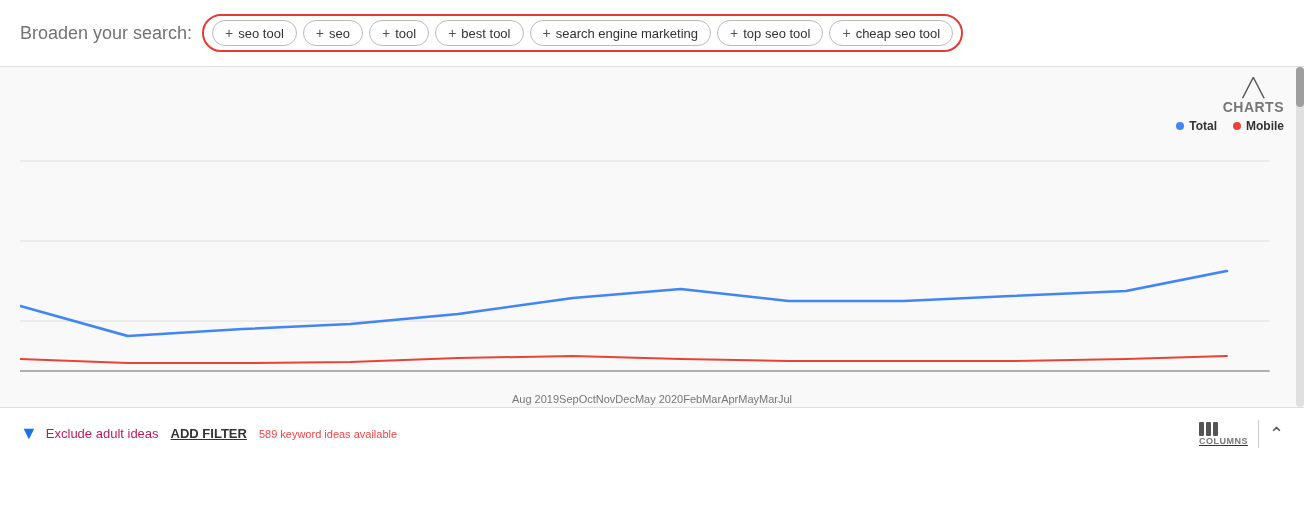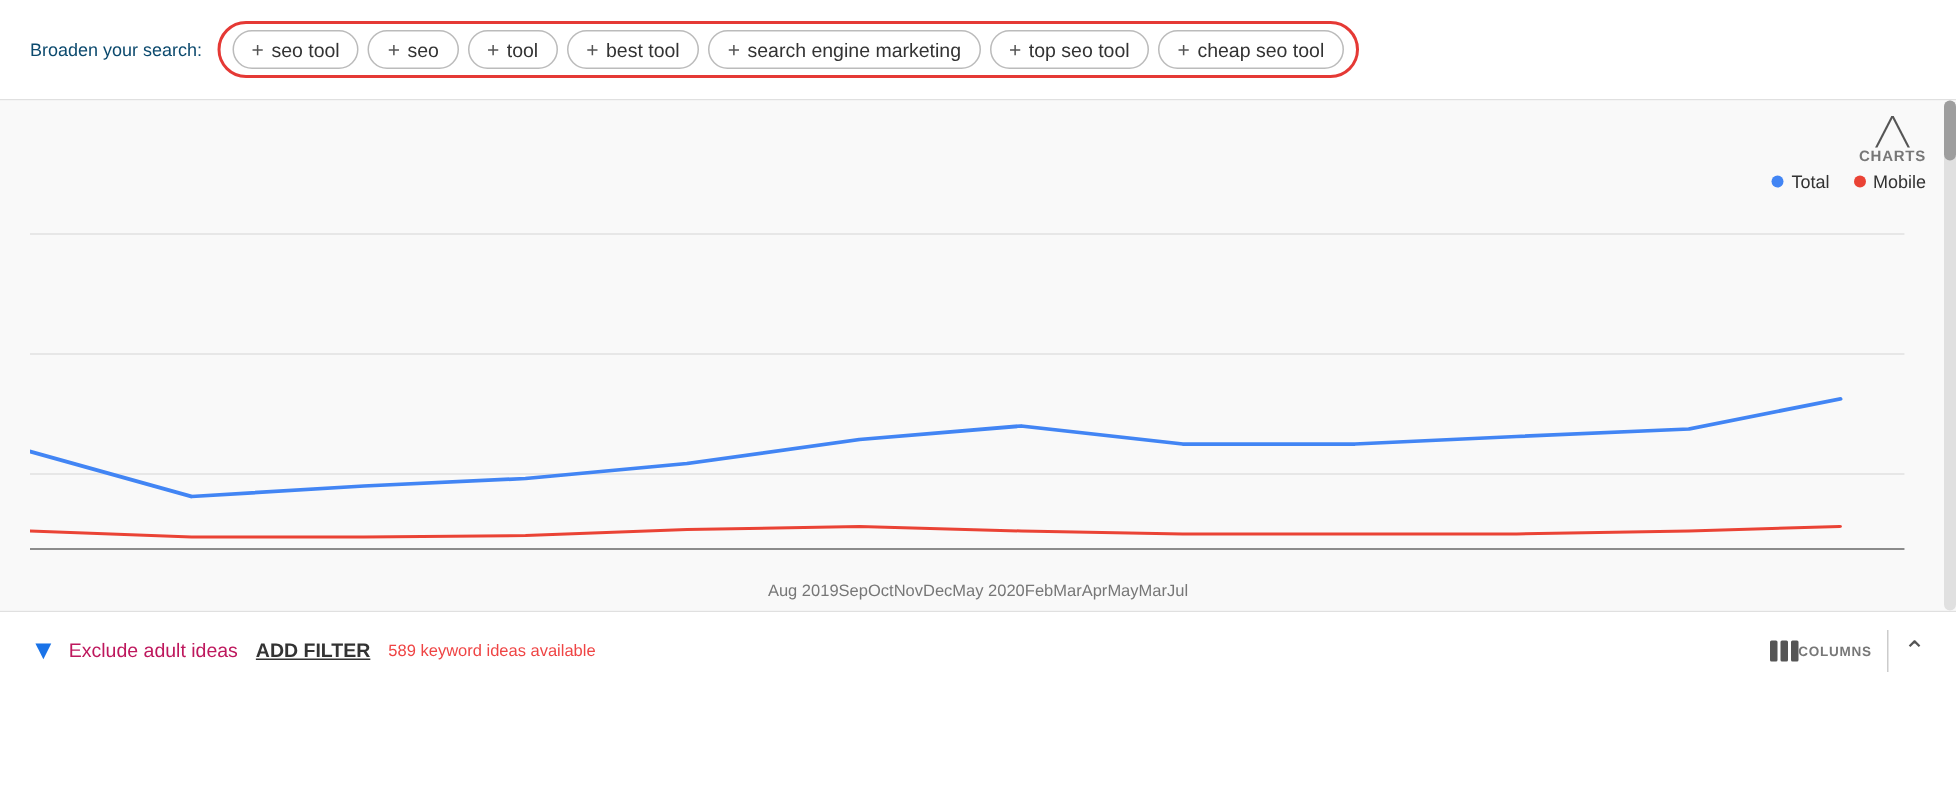--- a/index.html
+++ b/index.html
@@ -12,22 +12,22 @@
 
     
     .broaden-section {
       padding: 14px 20px;
       display: flex;
       align-items: center;
       border-bottom: 1px solid #e0e0e0;
       background: #fff;
     }
     .broaden-label {
-      color: #0c4a6e;
-      font-size: 12px;
+      color: #737373;
+      font-size: 18px;
       margin-right: 10px;
       white-space: nowrap;
     }
     .broaden-chips-wrapper {
       border: 2px solid #e53935;
       border-radius: 24px;
       padding: 4px 8px;
       display: flex;
       flex-wrap: nowrap;
       gap: 6px;
@@ -71,38 +71,39 @@
       flex-direction: column;
       align-items: center;
       cursor: pointer;
       margin-right: 0;
     }
     .charts-icon {
       font-size: 18px;
       color: #555;
     }
     .charts-label {
-      font-size: 10px;
+      font-size: 14px;
       color: #777;
       letter-spacing: 0.5px;
       font-weight: bold;
     }
 
     .chart-legend {
       display: flex;
       align-items: center;
       gap: 16px;
       justify-content: flex-end;
       margin-bottom: 8px;
     }
     .legend-item {
       display: flex;
       align-items: center;
       gap: 5px;
       font-size: 12px;
+      font-weight: bold;
     }
     .legend-dot {
       width: 8px;
       height: 8px;
       border-radius: 50%;
     }
 
     .chart-area {
       position: relative;
       width: 100%;
@@ -162,23 +163,24 @@
       color: #ef4444;
     }
     .bottom-right {
       margin-left: auto;
       display: flex;
       align-items: center;
       gap: 10px;
     }
     .columns-btn {
       display: flex;
-      flex-direction: row;
-      align-items: center;
-      cursor: pointer;
+      flex-direction: column;
+      align-items: flex-start;
+      cursor: pointer;
+      text-decoration: underline;
     }
     .columns-icon {
       display: flex;
       gap: 2px;
     }
     .col-bar {
       width: 5px;
       height: 14px;
       background: #555;
       border-radius: 1px;

